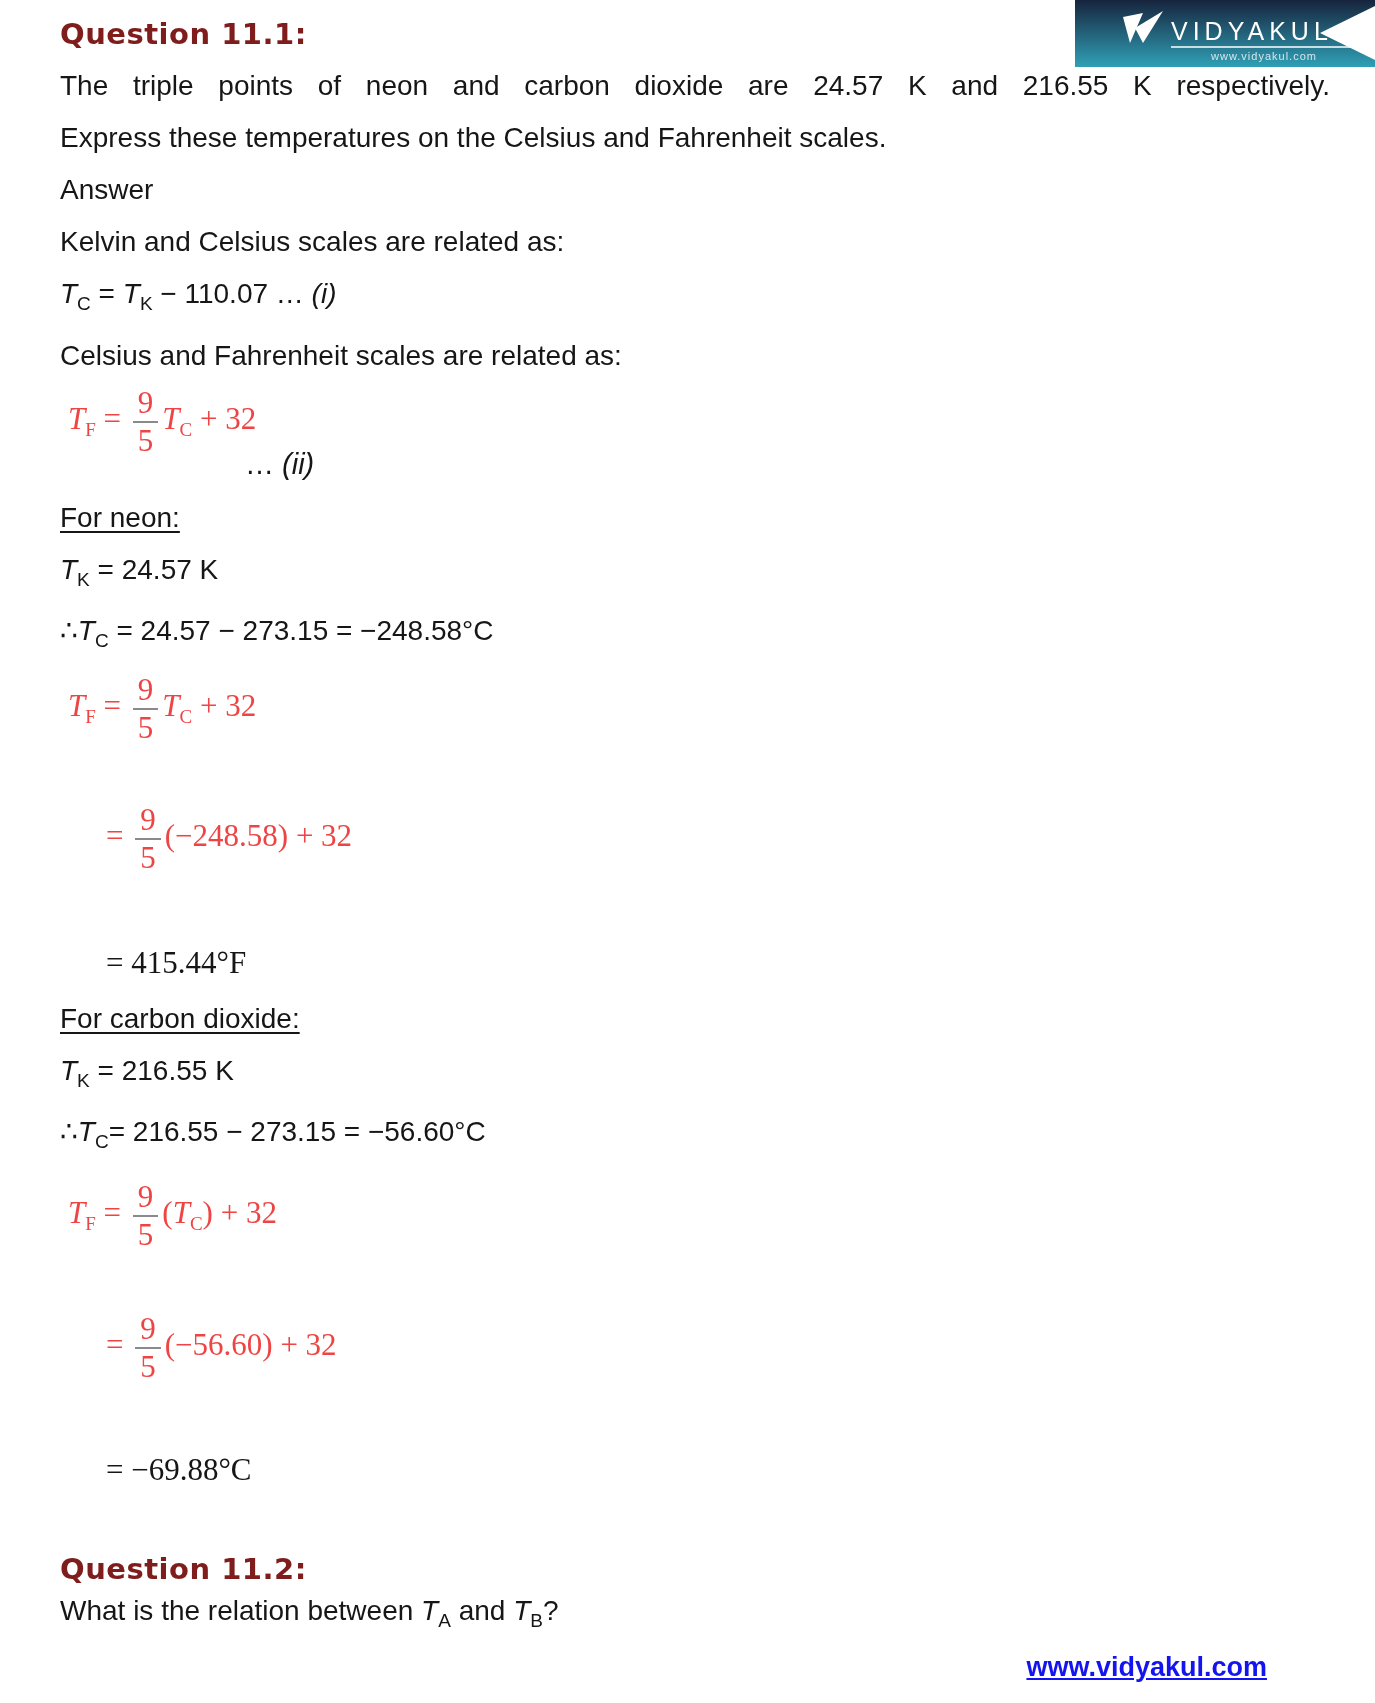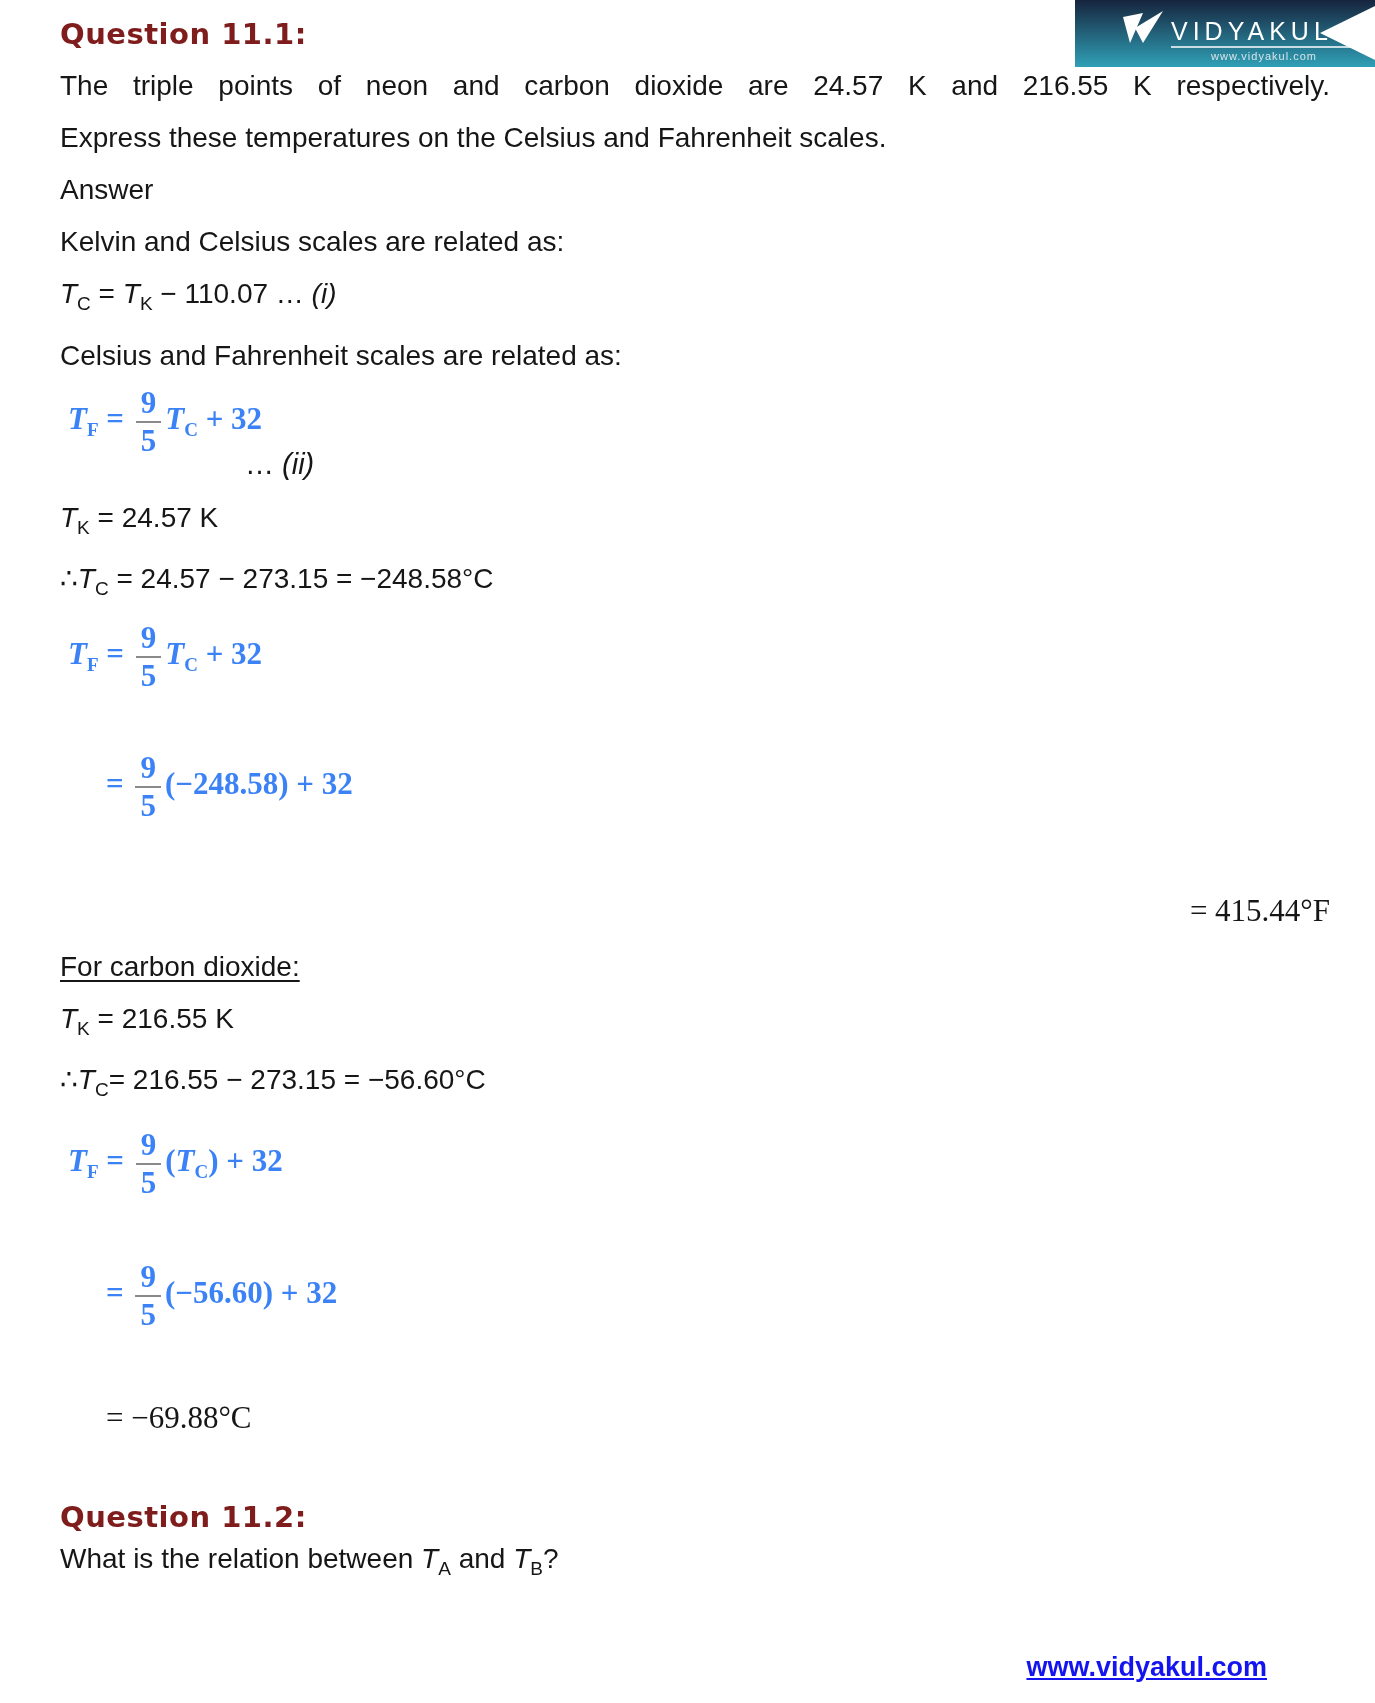--- a/index.html
+++ b/index.html
@@ -16,37 +16,37 @@
   .qh.second { margin-top:63px; }
 
   .line { font-size:28px; line-height:52px; white-space:pre-wrap; }
   .jline { text-align:justify; text-align-last:justify; white-space:normal; }
   .line i { font-style:italic; }
   .line sub { font-size:19px; }
   .uhead { text-decoration:underline; text-decoration-thickness:2px; text-underline-offset:4px; }
   .mt18 { margin-top:18px; }
 
   
-  .eq { font-family:"Liberation Serif", serif; font-size:31px; color:#3b82f6; white-space:pre-wrap;font-weight:bold; }
+  .eq { font-family:"Liberation Serif", serif; font-size:31px; color:#ef4444; white-space:pre-wrap; }
   .eq i { font-style:italic; }
   .eq sub { font-size:19px; }
   .frac { display:inline-block; vertical-align:middle; text-align:center; margin:0 4px; }
   .fnum { display:block; line-height:30px; padding:0 5px 3px 5px; border-bottom:2px solid #8a8a8a; }
   .fden { display:block; line-height:30px; padding-top:3px; }
 
   .eq2wrap { position:relative; height:104px; margin-top:6px; }
   .eq2wrap .eq { position:absolute; top:0; left:8px; }
   .eqref { position:absolute; left:185px; top:60px; font-size:29px; font-family:"Liberation Sans", sans-serif; white-space:pre-wrap; }
   .eqref i { font-style:italic; }
 
   .frow  { padding-left:8px; }
   .frow.ind { padding-left:46px; }
   .f1n { margin-top:8px; }
   .f2n { margin-top:62px; }
-  .f3n { margin-top:70px; font-family:"Liberation Serif", serif; font-size:31px; line-height:40px;text-align:right; }
+  .f3n { margin-top:70px; font-family:"Liberation Serif", serif; font-size:31px; line-height:40px; }
   .hco2 { margin-top:10px; }
   .f1c { margin-top:14px; }
   .f2c { margin-top:64px; }
   .f3c { margin-top:68px; font-family:"Liberation Serif", serif; font-size:31px; line-height:40px; }
 
   .banner { position:absolute; top:0; right:0; width:300px; height:55px; }
 
   .footer-link {
     position:absolute; top:1652px; right:108px;
     font-size:27px; font-weight:bold; color:#1414f0;
@@ -89,20 +89,21 @@
 
     <div class="line"><i>T</i><sub>C</sub><span> = </span><i>T</i><sub>K</sub><span> − 110.07 … </span><i>(i)</i></div>
 
     <div class="line">Celsius and Fahrenheit scales are related as:</div>
 
     <div class="eq2wrap">
       <div class="eq"><i>T</i><sub>F</sub><span> = </span><span class="frac"><span class="fnum">9</span><span class="fden">5</span></span><i>T</i><sub>C</sub><span> + 32</span></div>
       <div class="eqref"><span>… </span><i>(ii)</i></div>
     </div>
 
+    <div class="line"><span class="uhead">For neon:</span></div>
 
     <div class="line"><i>T</i><sub>K</sub><span> = 24.57 K</span></div>
 
     <div class="line"><span>∴</span><i>T</i><sub>C</sub><span> = 24.57 − 273.15 = −248.58°C</span></div>
 
     <div class="eq frow f1n"><i>T</i><sub>F</sub><span> = </span><span class="frac"><span class="fnum">9</span><span class="fden">5</span></span><i>T</i><sub>C</sub><span> + 32</span></div>
 
     <div class="eq frow ind f2n"><span>= </span><span class="frac"><span class="fnum">9</span><span class="fden">5</span></span><span>(−248.58)</span><span> + 32</span></div>
 
     <div class="frow ind f3n">= 415.44°F</div>

